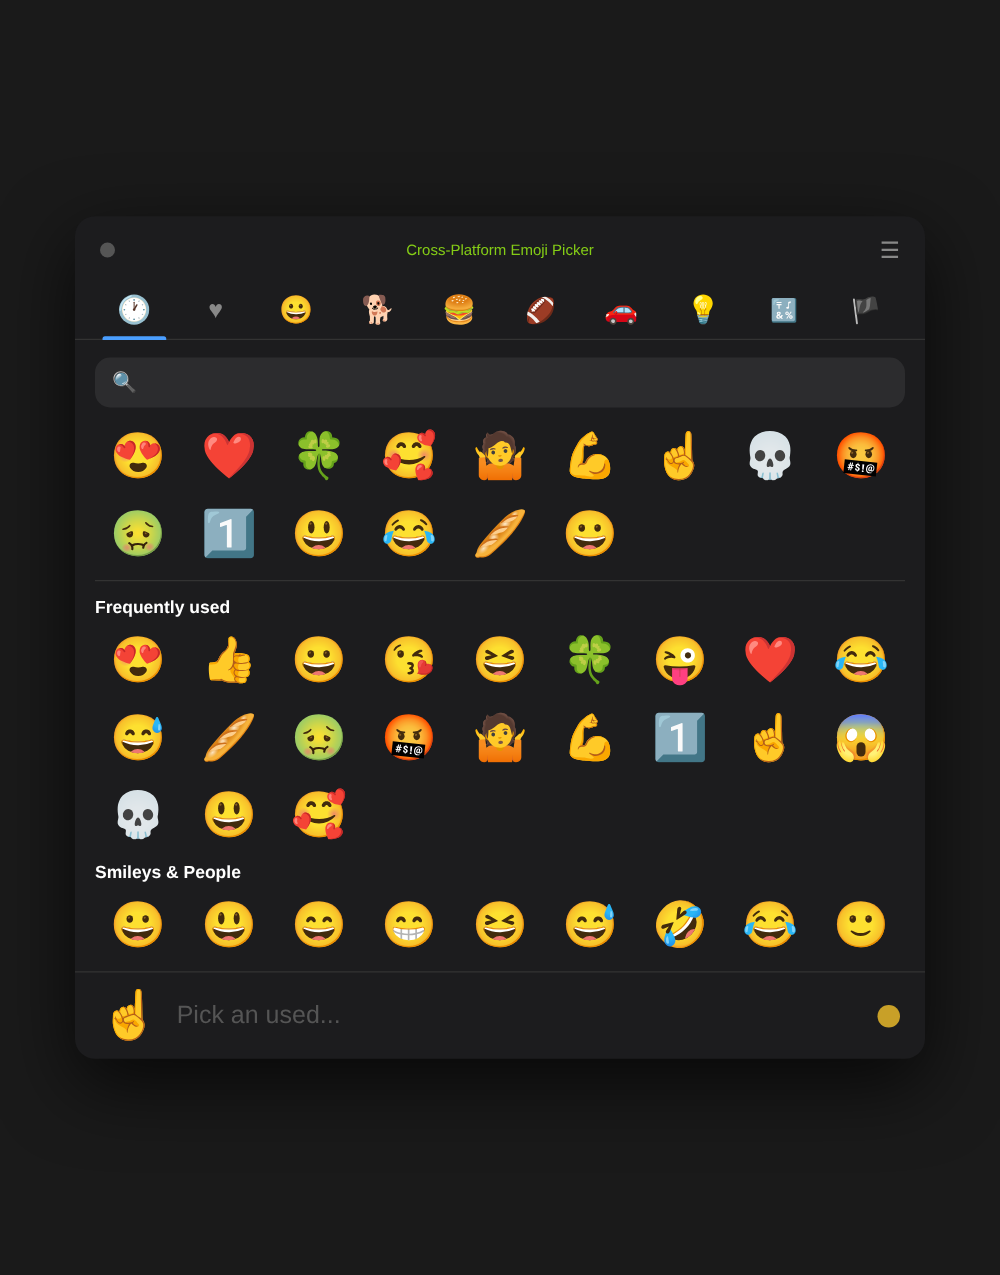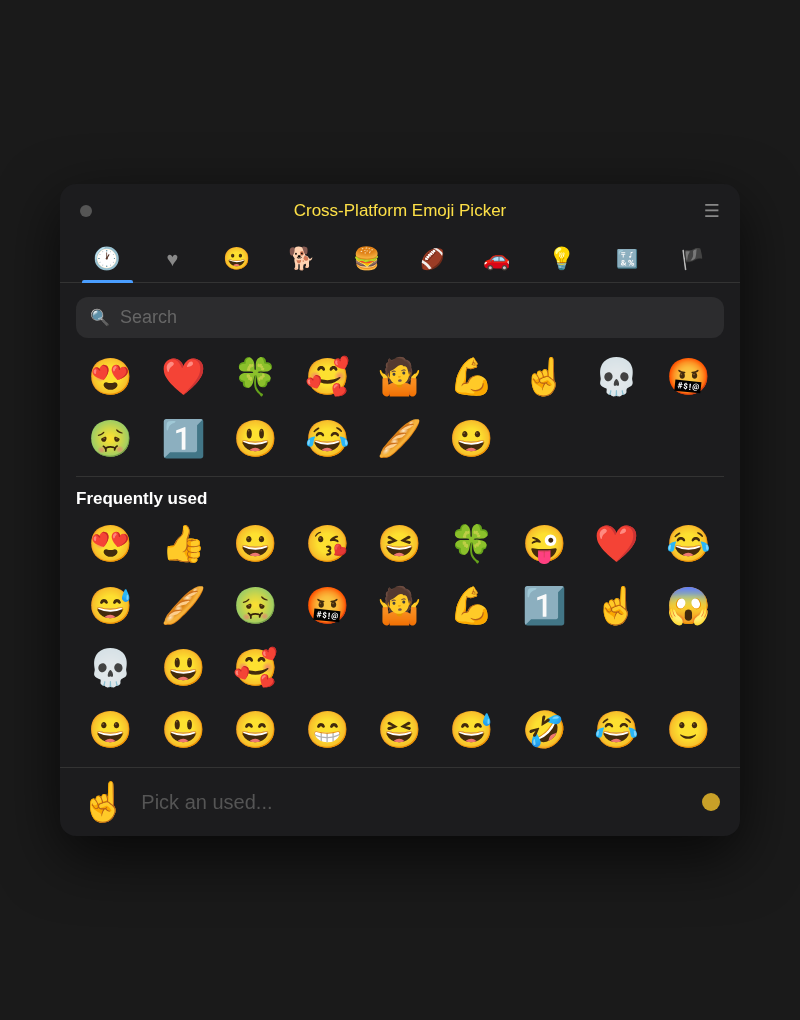--- a/index.html
+++ b/index.html
@@ -32,22 +32,22 @@
     .titlebar-btn {
       width: 12px;
       height: 12px;
       border-radius: 50%;
       background: #555;
     }
     .titlebar-title {
       position: absolute;
       left: 50%;
       transform: translateX(-50%);
-      color: #fde047;
-      font-size: 17px;
+      color: #84cc16;
+      font-size: 12px;
       font-weight: 500;
     }
     .titlebar-menu {
       color: #888;
       font-size: 18px;
       cursor: pointer;
     }
     .category-tabs {
       display: flex;
       align-items: center;
@@ -118,21 +118,21 @@
     .emoji-cell {
       display: flex;
       justify-content: center;
       align-items: center;
       font-size: 36px;
       padding: 4px;
       border-radius: 8px;
       cursor: pointer;
     }
     .section-label {
-      font-size: 17px;
+      font-size: 14px;
       font-weight: 700;
       color: #ffffff;
       margin: 8px 0 10px;
     }
     .emoji-grid {
       display: grid;
       grid-template-columns: repeat(9, 1fr);
       gap: 2px;
       margin-bottom: 12px;
     }
@@ -185,21 +185,20 @@
     <div class="tab-item" style="font-size:20px;">🏈</div>
     <div class="tab-item">🚗</div>
     <div class="tab-item">💡</div>
     <div class="tab-item" style="font-size:18px; color:#888;">🔣</div>
     <div class="tab-item" style="font-size:20px; color:#888;">🏴</div>
   </div>
 
   <div class="search-bar">
     <div class="search-input-wrapper">
       <span class="search-icon">🔍</span>
-      <input class="search-input" type="text" placeholder="Search" style="">
     </div>
   </div>
 
   <div class="emoji-area">
 
     <div class="recent-grid">
       <div class="emoji-cell">😍</div>
       <div class="emoji-cell">❤️</div>
       <div class="emoji-cell">🍀</div>
       <div class="emoji-cell">🥰</div>
@@ -243,20 +242,21 @@
       <div class="emoji-cell">1️⃣</div>
       <div class="emoji-cell">☝️</div>
       <div class="emoji-cell">😱</div>
     </div>
     <div class="emoji-grid">
       <div class="emoji-cell">💀</div>
       <div class="emoji-cell">😃</div>
       <div class="emoji-cell">🥰</div>
     </div>
 
+    <div class="section-label">Smileys &amp; People</div>
     <div class="emoji-grid">
       <div class="emoji-cell">😀</div>
       <div class="emoji-cell">😃</div>
       <div class="emoji-cell">😄</div>
       <div class="emoji-cell">😁</div>
       <div class="emoji-cell">😆</div>
       <div class="emoji-cell">😅</div>
       <div class="emoji-cell">🤣</div>
       <div class="emoji-cell">😂</div>
       <div class="emoji-cell">🙂</div>

